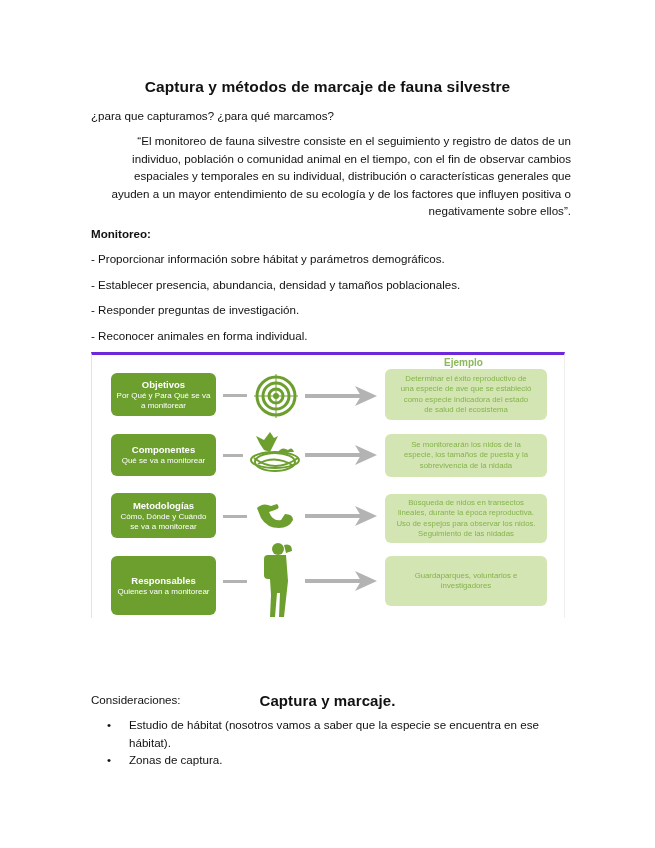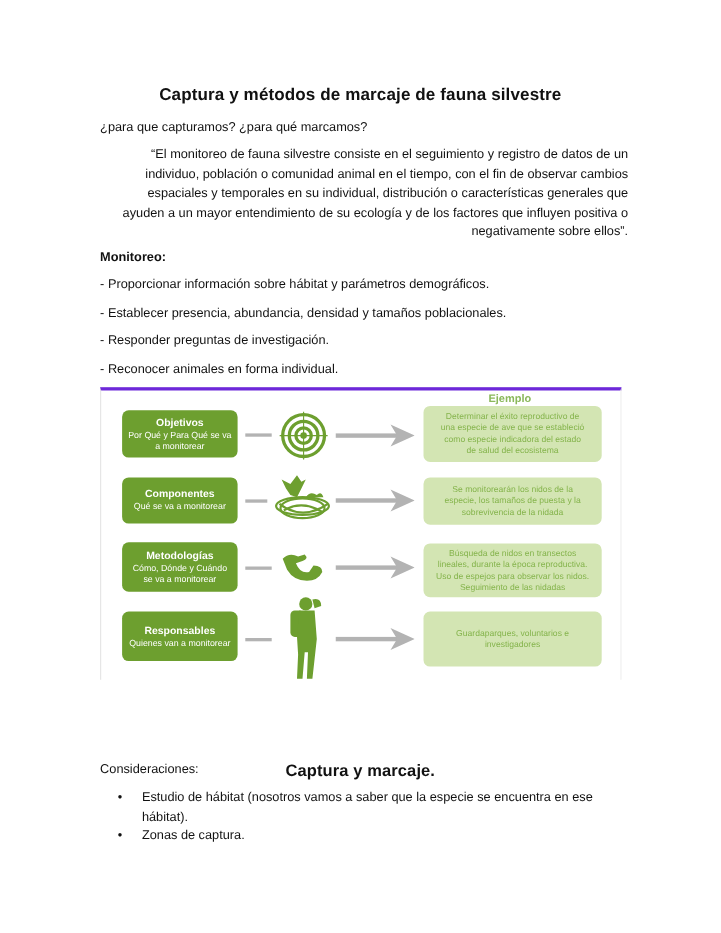--- a/index.html
+++ b/index.html
@@ -128,21 +128,21 @@
       <rect x="0" y="10" width="56" height="4" fill="#b3b3b3"></rect>
       <polygon points="50,2 72,12 50,22 56,12" fill="#b3b3b3"></polygon>
     </svg>
     <div class="rbox" style="top:139px;height:49px;">
       <div>Búsqueda de nidos en transectos</div>
       <div>lineales, durante la época reproductiva.</div>
       <div>Uso de espejos para observar los nidos.</div>
       <div>Seguimiento de las nidadas</div>
     </div>
 
-    <div class="lbox" style="top:201px;height:45px;">
+    <div class="lbox" style="top:201px;height:59px;">
       <div class="h">Responsables</div>
       <div>Quienes van a monitorear</div>
     </div>
     <div class="dash" style="left:131px;top:225px;width:24px;"></div>
     <svg class="icon" style="left:168px;top:184px;" width="36" height="80" viewBox="0 0 36 80">
       <circle cx="18" cy="10" r="6" fill="#6d9f2f"></circle>
       <path d="M24 6 Q32 4 32 12 L26 14 Z" fill="#6d9f2f"></path>
       <rect x="4" y="16" width="12" height="24" rx="4" fill="#6d9f2f"></rect>
       <path d="M12 16 L26 16 L28 42 L26 60 L24 78 L19 78 L20 54 L17 54 L15 78 L10 78 L11 56 L10 40 Z" fill="#6d9f2f"></path>
     </svg>

